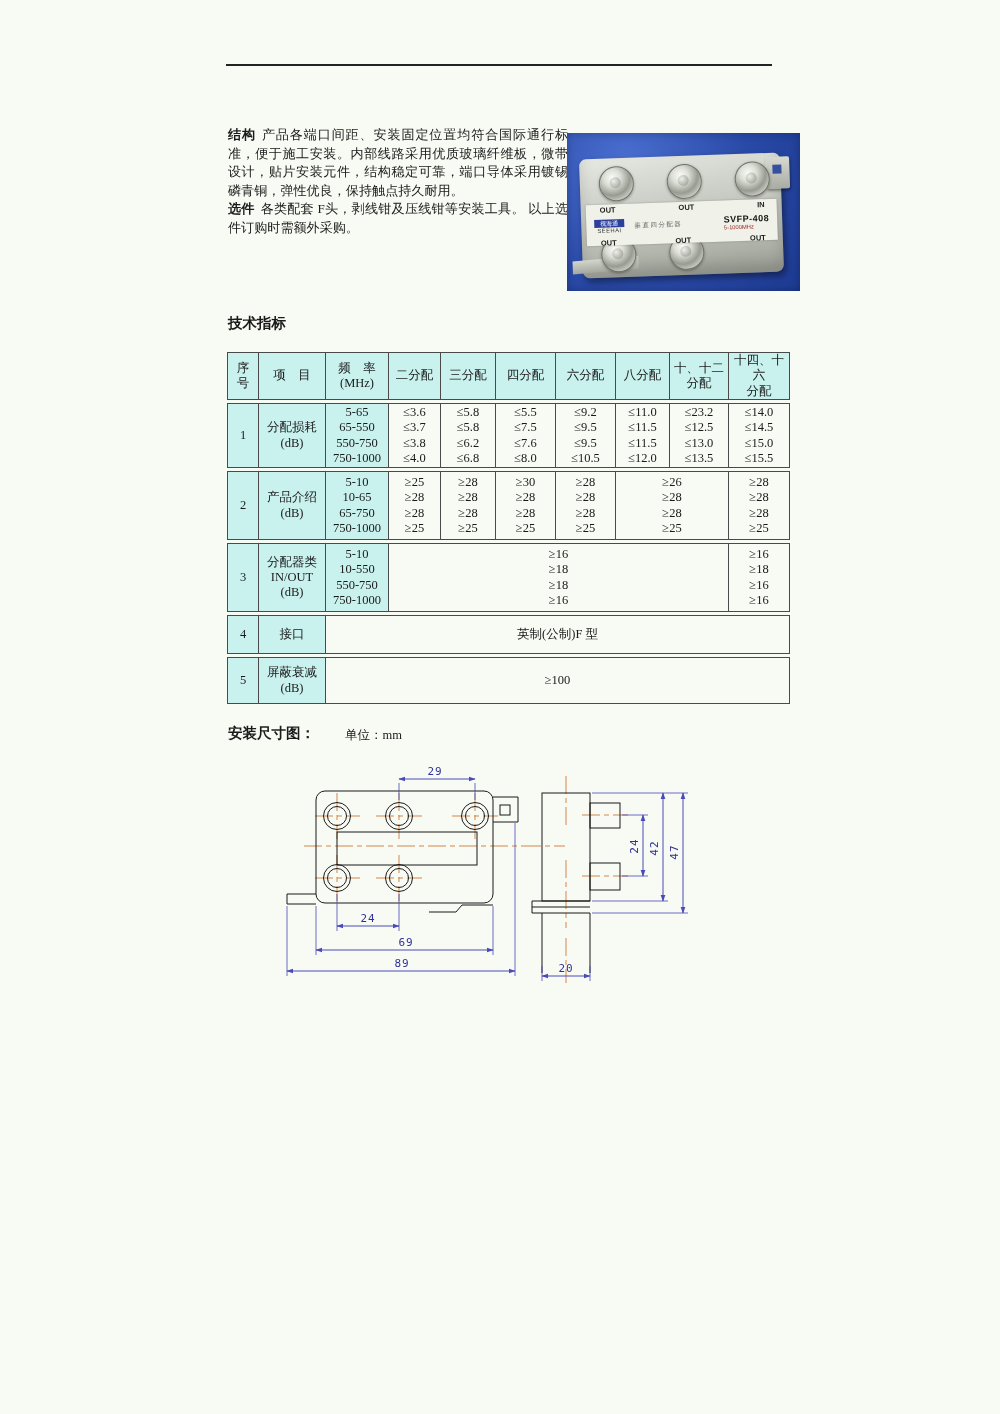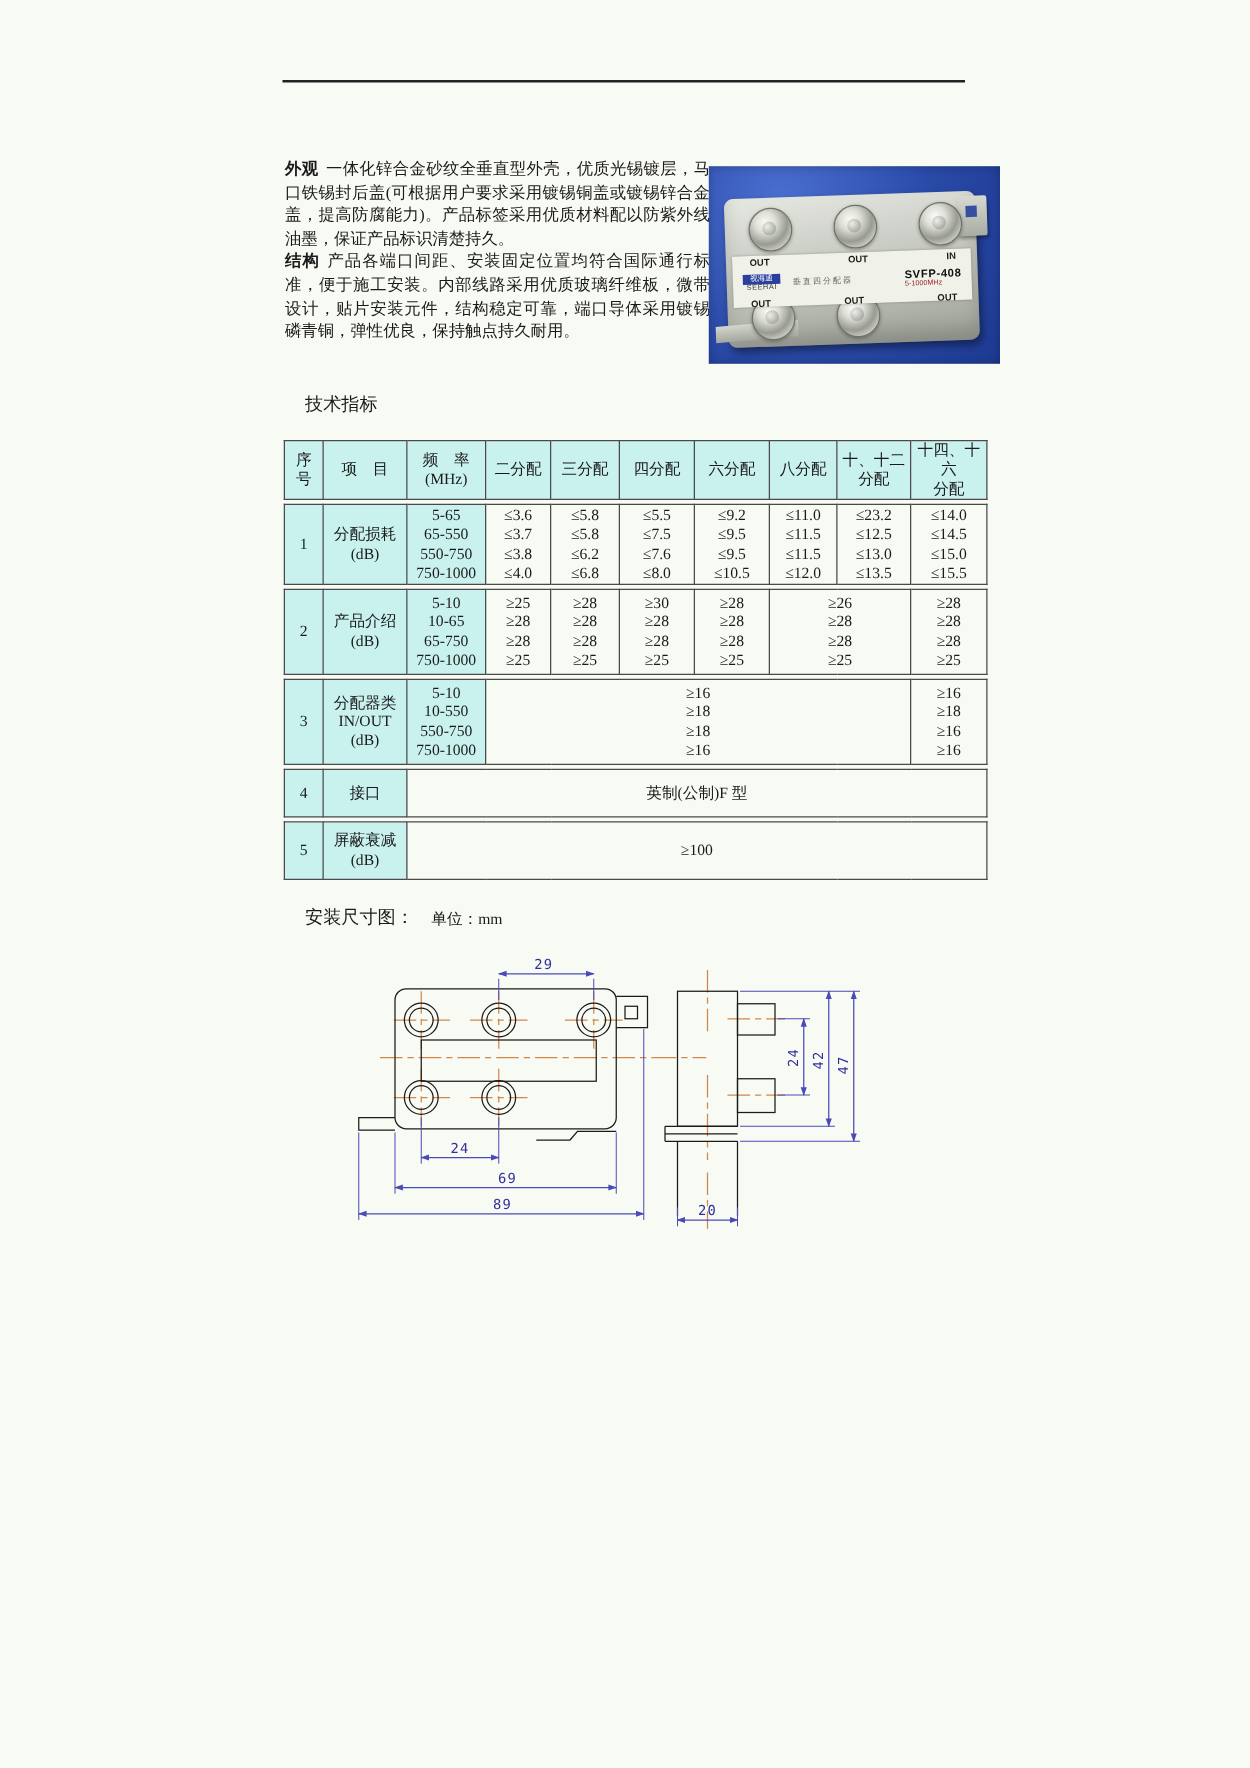--- a/index.html
+++ b/index.html
@@ -48,21 +48,21 @@
     font-size:7.5px; font-weight:bold; color:#1c1c1c; }
   .mrow { display:flex; align-items:center; padding:1px 8px 0 8px; height:22px; }
   .lbox { display:block; width:30px; font-style:normal; background:#2b3f9e; color:#fff;
     font-size:6px; text-align:center; line-height:8px; }
   .len { display:block; font-style:normal; font-size:5.8px; letter-spacing:.5px; color:#333; text-align:center; width:30px; }
   .cname { font-size:6.5px; color:#666; letter-spacing:1.5px; margin-left:10px; }
   .mod { margin-left:auto; text-align:left; }
   .mod b { display:block; font-size:9px; letter-spacing:.5px; color:#101010; }
   .mod i { display:block; font-style:normal; font-size:5.8px; color:#9a2222; }
 
-  .h2 { position:absolute; left:228px; font-size:14.5px; font-weight:normal;margin-left:16px; }
+  .h2 { position:absolute; left:228px; font-size:14.5px; font-weight:bold; }
   .unit { position:absolute; left:345px; top:727px; font-size:12.5px; }
 
   
   .tables { position:absolute; top:352px; left:227px; width:566px; }
   table.t { border-collapse:collapse; table-layout:fixed; width:563px;
     margin:0 0 3px 0; font-size:12.5px; }
   table.t td { border:1px solid #4a4a4a; text-align:center; vertical-align:middle;
     padding:0; white-space:pre-line; line-height:15.4px; }
   td.cy { background:#c9f2ef; }
   tr.rh  { height:44px; }
@@ -82,22 +82,22 @@
 </style>
 </head>
 <body>
 
 <div class="page">
 
   <div class="rule"></div>
 
 
   <div class="desc">
-    <p><b>外观</b><span>一体化锌合金砂纹全垂直型外壳，优质光锡镀层，马口铁锡封后盖(可根据用户要求采用镀锡铜盖或镀锡锌合金盖，提高防腐能力)。产品标签采用优质材料配以防紫外线油墨，保证产品标识清楚持久。</span></p>
     <p><b>结构</b><span>产品各端口间距、安装固定位置均符合国际通行标准，便于施工安装。内部线路采用优质玻璃纤维板，微带设计，贴片安装元件，结构稳定可靠，端口导体采用镀锡磷青铜，弹性优良，保持触点持久耐用。</span></p>
+    <p><b>选件</b><span>各类配套 F头，剥线钳及压线钳等安装工具。 以上选件订购时需额外采购。</span></p>
   </div>
 
   <div class="photo">
     <div class="device">
       <div class="clip">
           <i class="cliphole"></i>
         </div>
       <div class="footL"></div>
       <div class="port" style="left:19px; top:8px;"></div>
       <div class="port" style="left:87px; top:8px;"></div>

